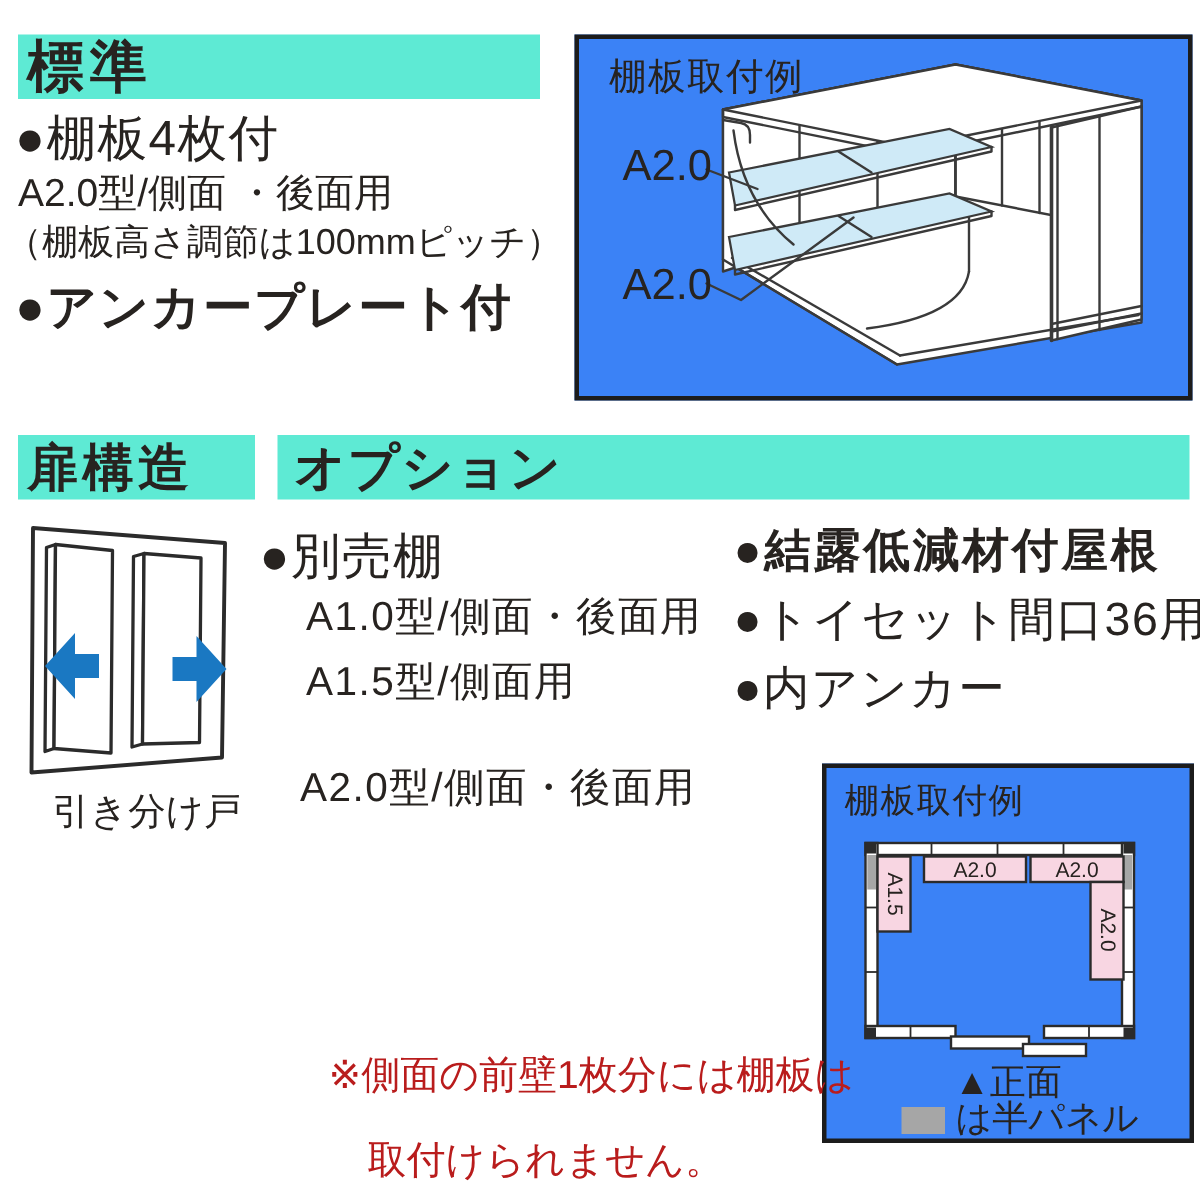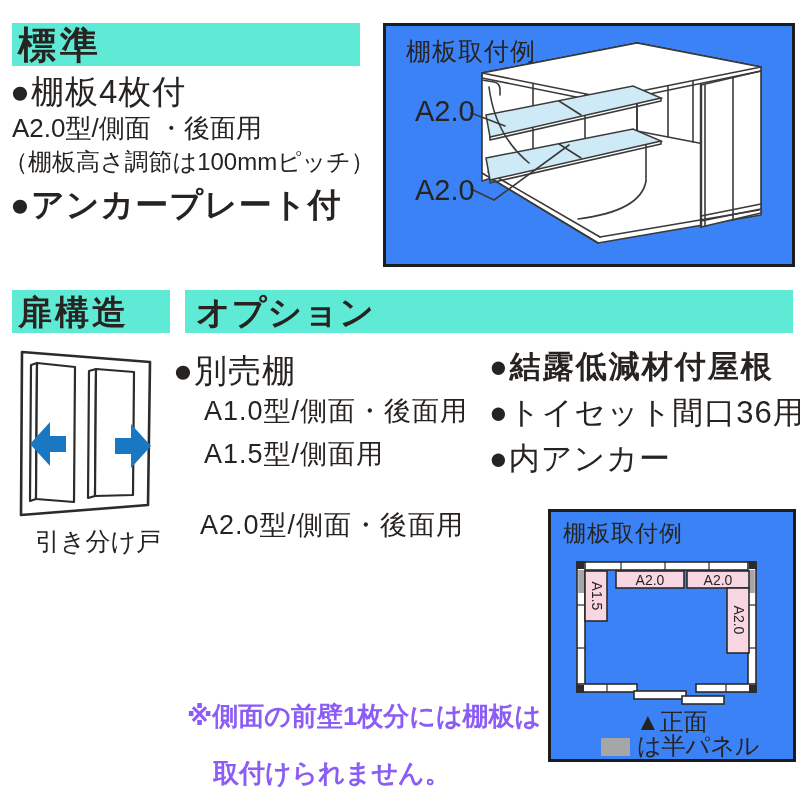--- a/index.html
+++ b/index.html
@@ -4,21 +4,21 @@
 <style>
   html,body{margin:0;padding:0;background:#ffffff;}
   #frame{
     position:relative;width:800px;height:800px;background:#ffffff;overflow:hidden;
     font-family:"Liberation Sans","DejaVu Sans",sans-serif;color:#272320;
     -webkit-font-smoothing:antialiased;
   }
   .abs{position:absolute;line-height:1.08;white-space:nowrap;}
   .hdr{background:#5eead4;font-weight:700;}
   .box{position:absolute;border:3px solid #1c1c1c;background:#3b82f6;box-sizing:border-box;}
-  .red{color:#8b5cf6;font-weight:700;}
+  .red{color:#b91c1c;font-weight:400;margin-left:32px;}
   .bullet-lg{font-size:32px;font-weight:500;letter-spacing:1px;}
   .sub-line{font-size:26px;font-weight:500;}
   svg{position:absolute;overflow:visible;}
   .ln{stroke:#3a3a3a;stroke-width:1.6;fill:none;stroke-linejoin:round;stroke-linecap:round;}
   .fw{fill:#ffffff;stroke:#3a3a3a;stroke-width:1.6;stroke-linejoin:round;}
 </style>
 </head>
 <body>
 
 <div id="frame">

